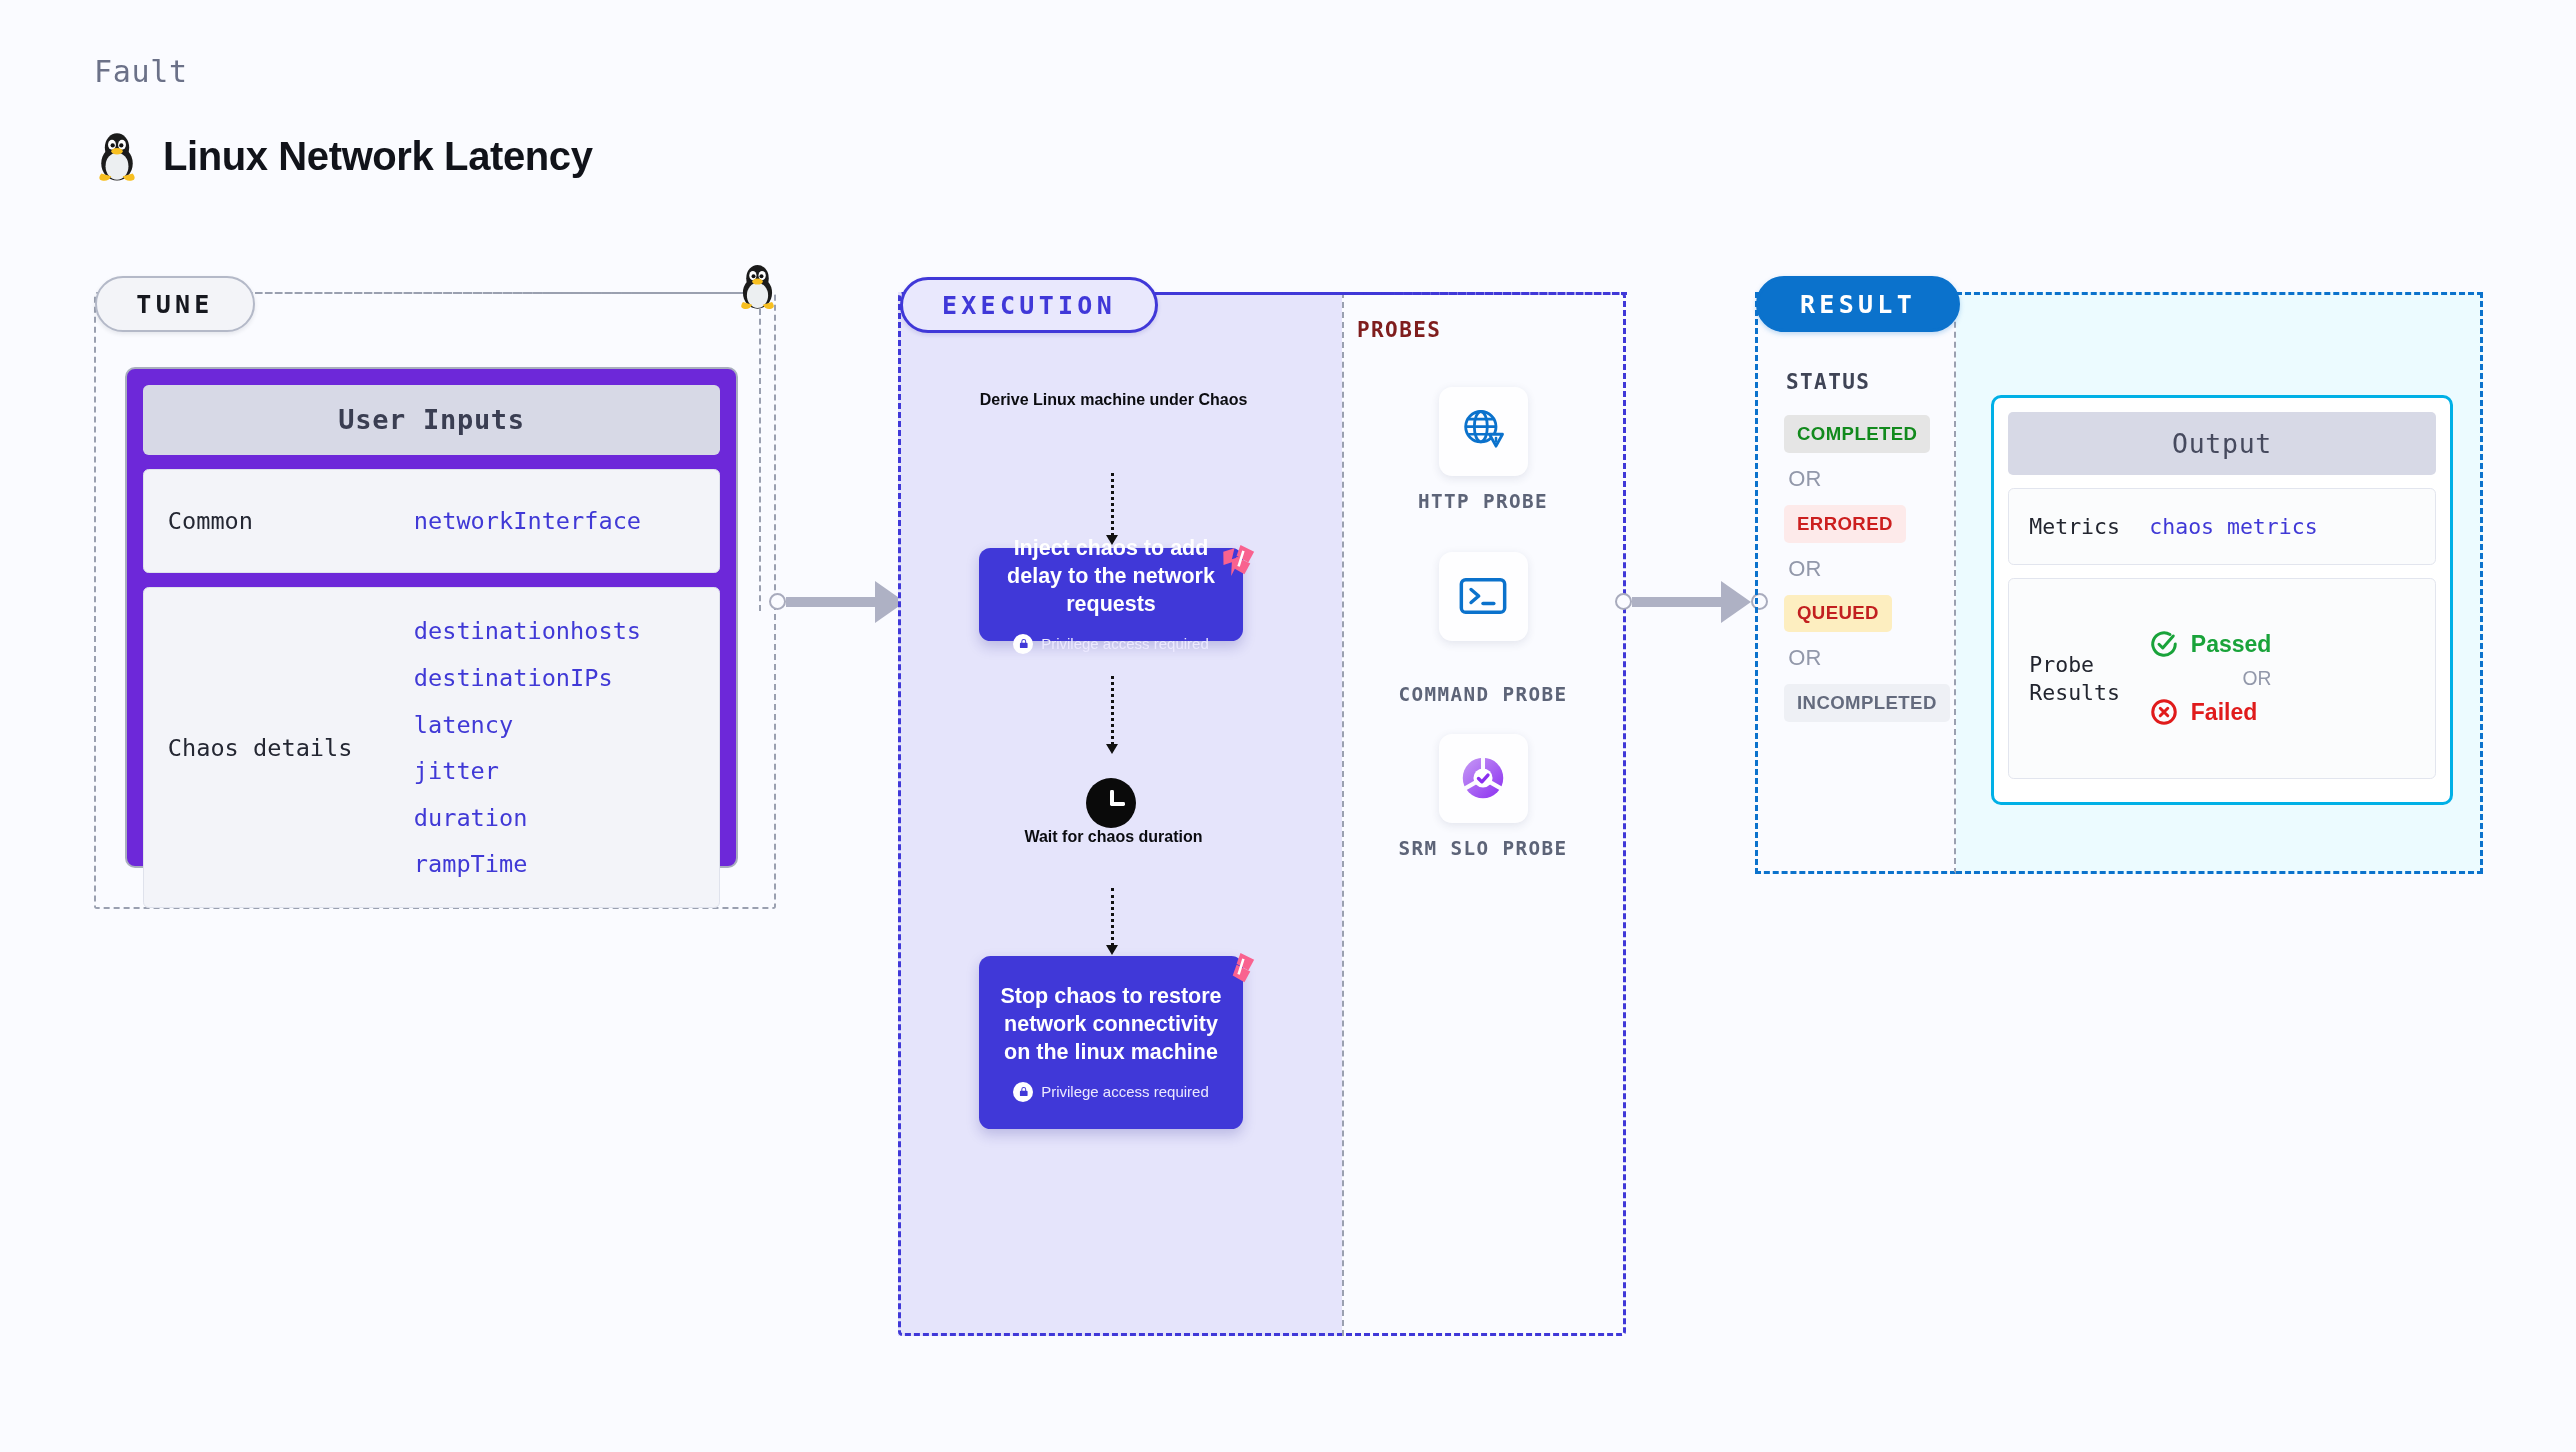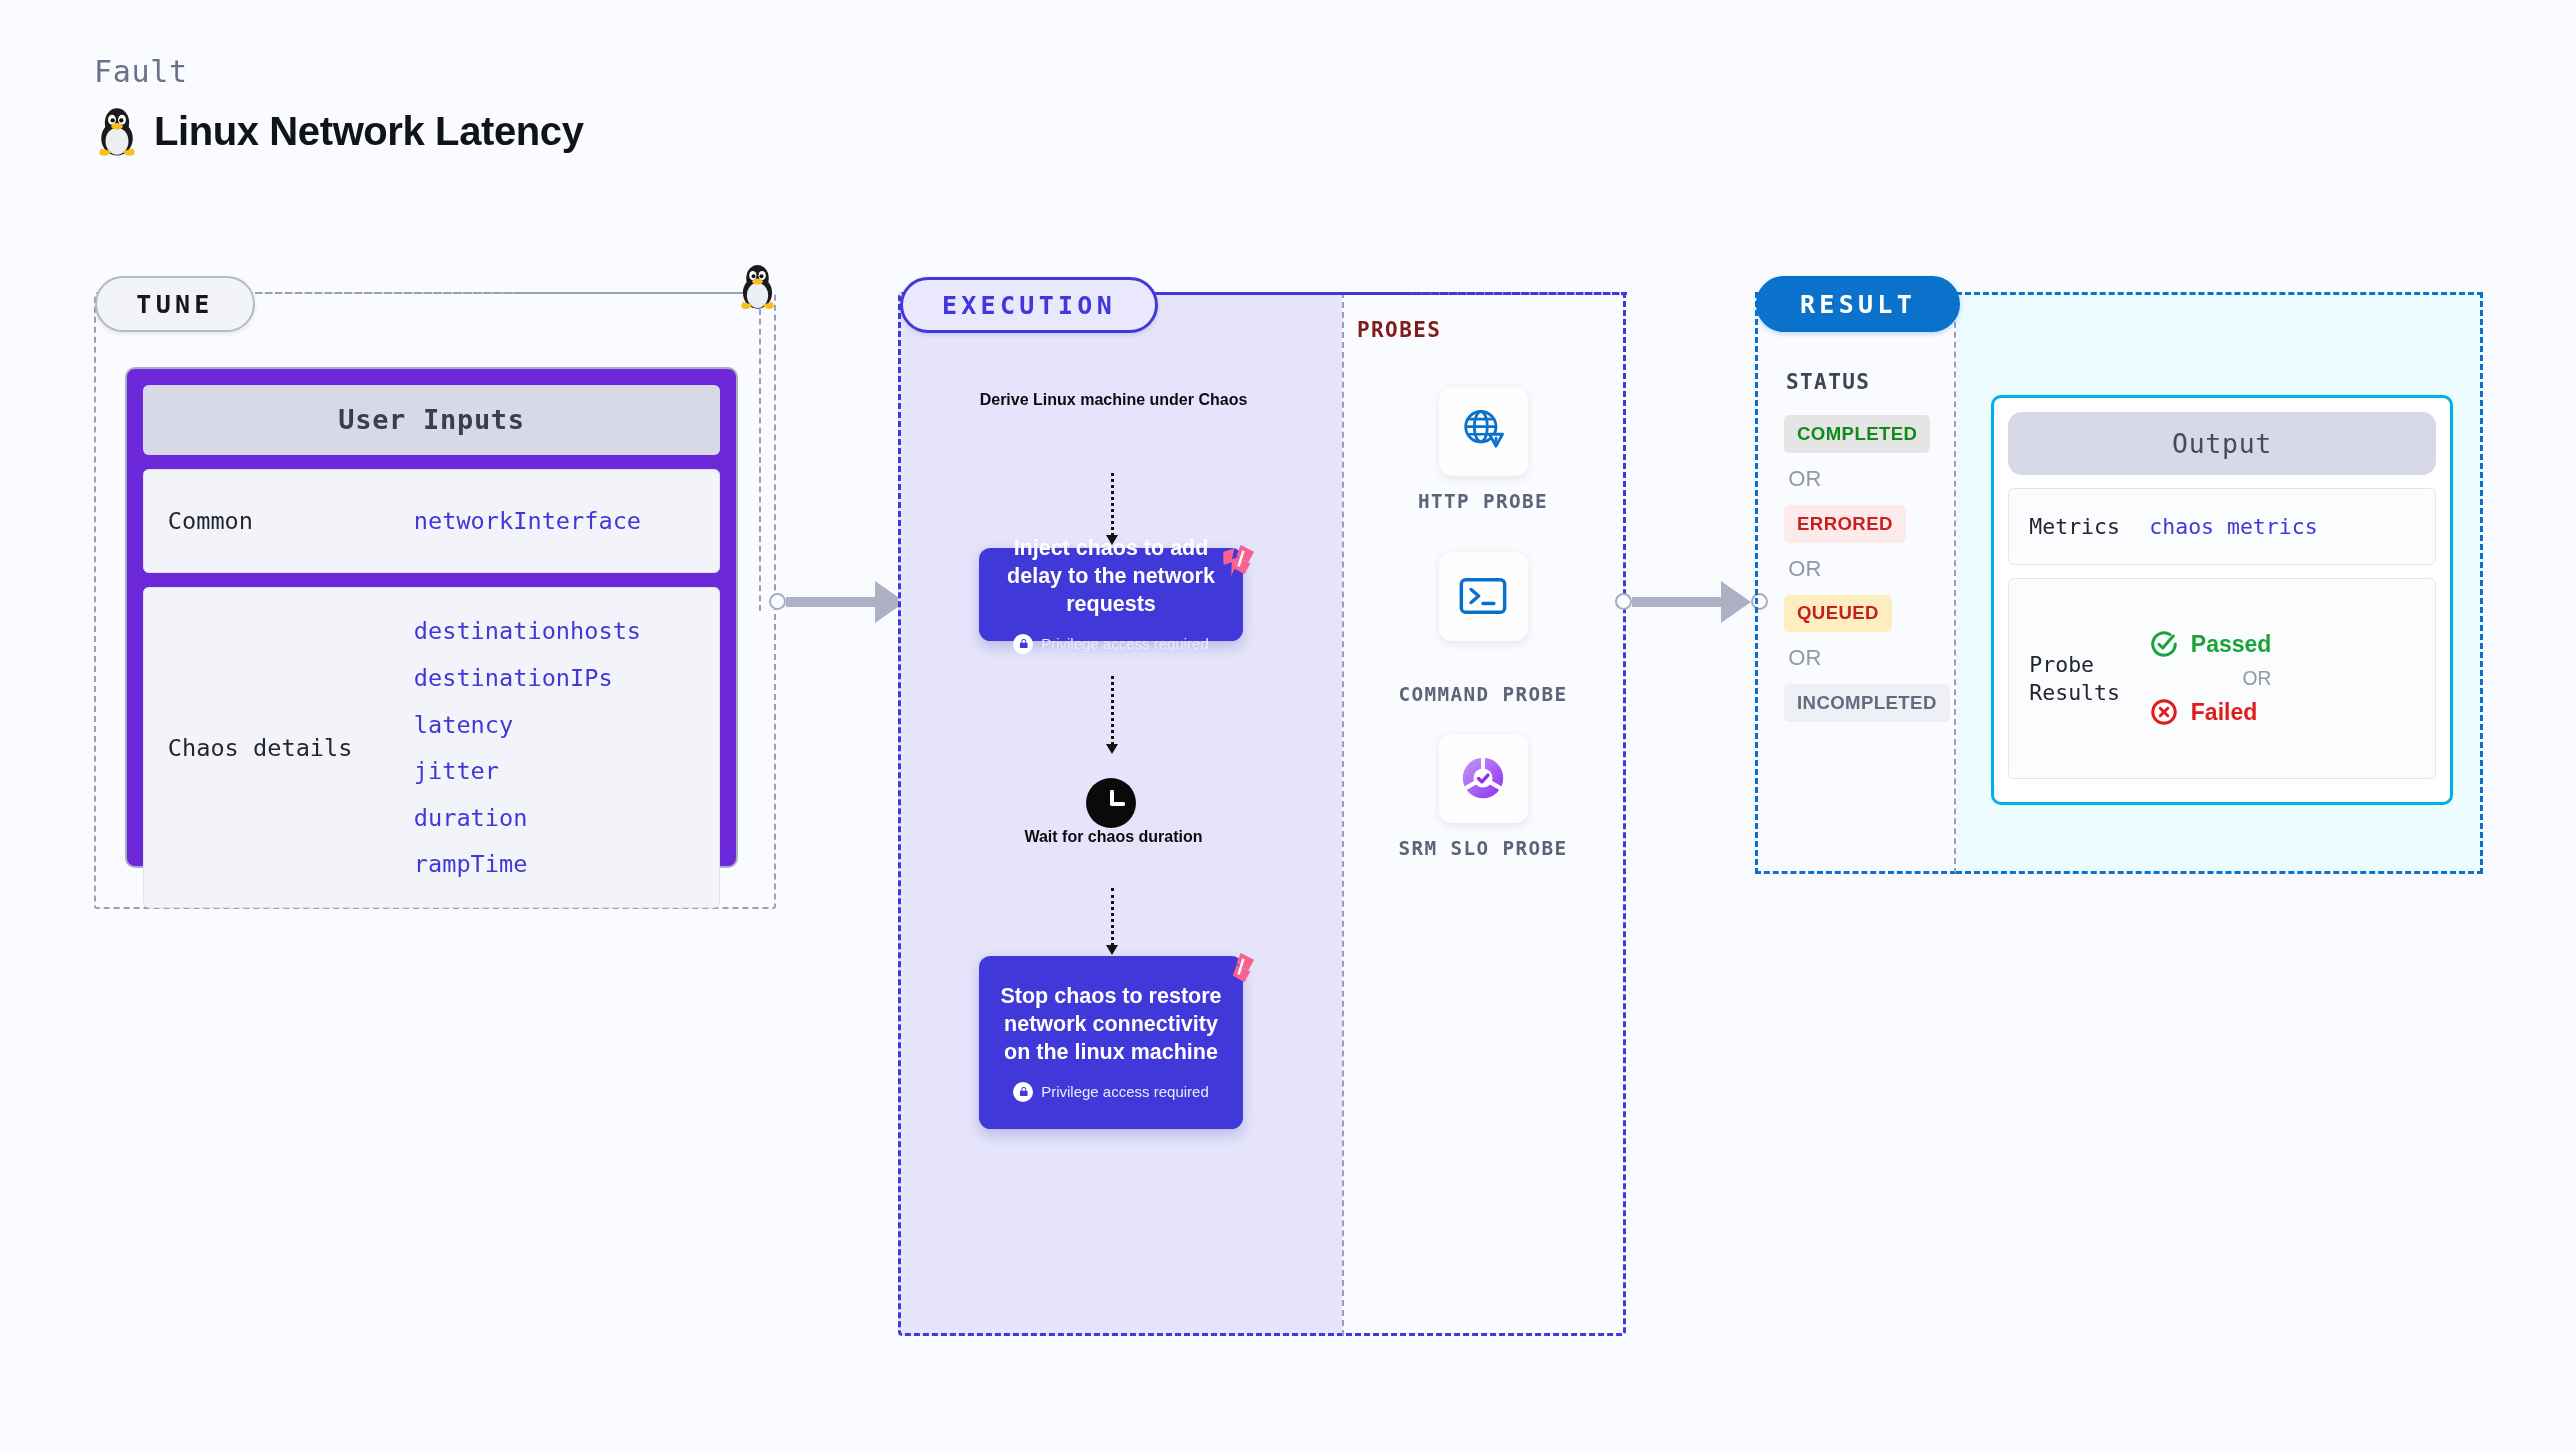--- a/index.html
+++ b/index.html
@@ -11,22 +11,22 @@
   }
   .canvas { position: relative; width: 2576px; height: 1452px; }
 
   
   .hdr-kicker {
     position: absolute; left: 94px; top: 54px;
     font-family: "DejaVu Sans Mono", monospace;
     font-size: 30px; color: #6b7188; letter-spacing: 0.7px;
   }
   .hdr-title-row {
-    position: absolute; left: 94px; top: 104px;
-    display: flex; align-items: center; gap: 14px;
+    position: absolute; left: 94px; top: 129px;
+    display: flex; align-items: center; gap: 23px;
   }
   .hdr-title {
     font-size: 40px; font-weight: 700; color: #11131a;
     letter-spacing: -0.4px;
   }
   .penguin-glyph { line-height: 1; display: block; }
 
   
   .dash-box { position: absolute; }
 
@@ -232,21 +232,21 @@
     font-size: 22px; color: #9298aa; margin: 13px 0 13px 4.3px;
     font-family: "Liberation Sans", sans-serif;
   }
 
   .output-card {
     position: absolute; left: 1991px; top: 395px; width: 462px; height: 410px;
     background: #fff; border: 3.6px solid #00b0e6; border-radius: 10px;
     padding: 14.3px;
   }
   .output-header {
-    height: 63px; background: #d7d9e6; border-radius: 14px;
+    height: 63px; background: #d7d9e6; border-radius: 5px;
     display: flex; align-items: center; justify-content: center;
     font-family: "DejaVu Sans Mono", monospace;
     font-size: 26.5px; color: #464a5e; letter-spacing: 0.7px;
   }
   .output-row {
     margin-top: 13px; background: #fbfcfd; border: 1.4px solid #e2e5ee;
     border-radius: 5.7px; display: flex; align-items: center; padding: 15.8px 20px;
   }
   .out-label {
     font-family: "DejaVu Sans Mono", monospace;

